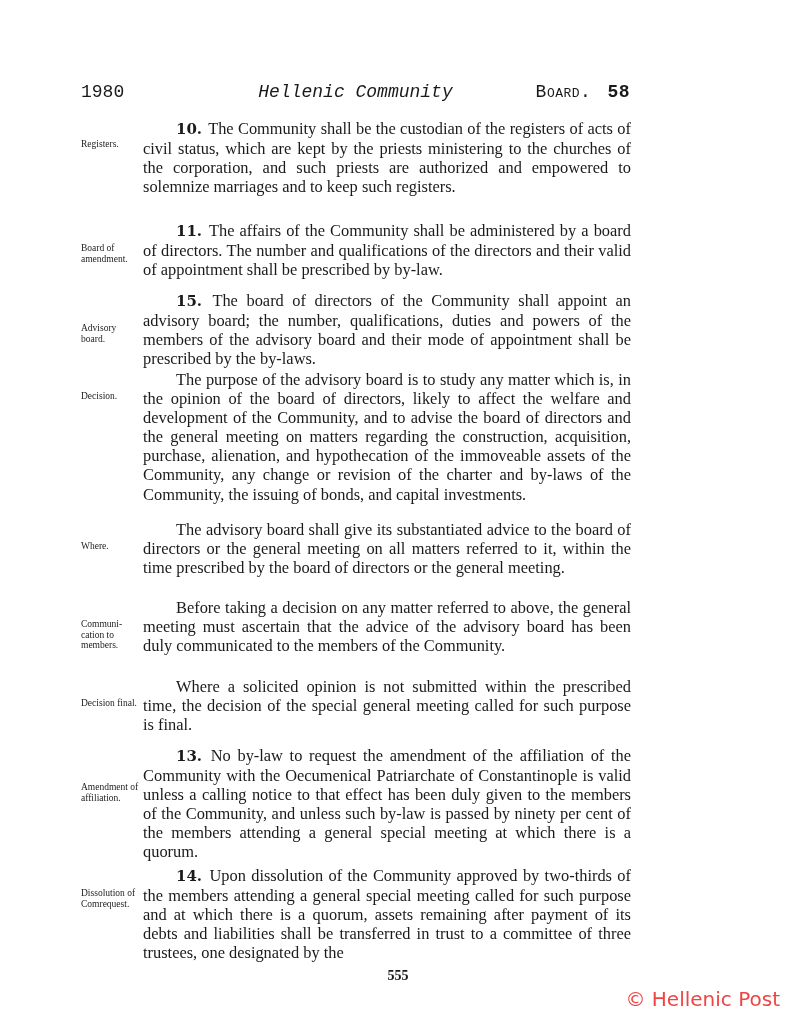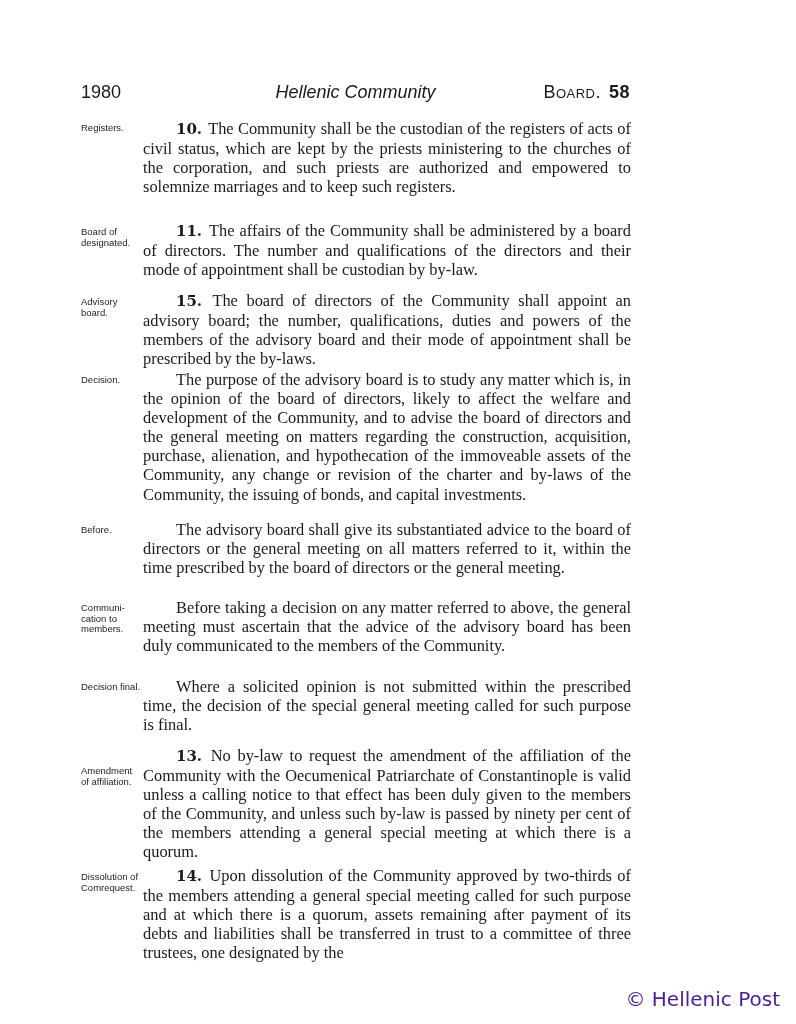--- a/index.html
+++ b/index.html
@@ -1,70 +1,70 @@
 <!DOCTYPE html>
 <html><head>
 <meta charset="utf-8">
 <style>
   html, body { margin:0; padding:0; background:#ffffff; }
   body { width:796px; height:1024px; position:relative; overflow:hidden;
          font-family:"DejaVu Serif","Liberation Serif",serif; color:#1a1a1a; }
   .page { position:absolute; left:0; top:0; width:796px; height:1024px; }
   .header { position:absolute; top:82px; left:81px; width:549px; height:24px;
-            font-family:Liberation Sans, sans-serif; font-size:18px; }
+            font-family:Liberation Mono, monospace; font-size:18px; }
   .hdr-year { position:absolute; left:0; top:0; }
   .hdr-title { position:absolute; left:0; right:0; text-align:center; font-style:italic; top:0; }
   .hdr-chap { position:absolute; right:0; top:0; font-variant:small-caps; letter-spacing:0.5px; }
-  .hdr-chap b { font-weight:900; margin-left:8px;text-align:center; }
+  .hdr-chap b { font-weight:900; margin-left:16px;text-align:center; }
 
   .section { position:absolute; left:0; width:796px; }
   .margin { position:absolute; left:81px; width:60px;
-            font-family:Liberation Sans, sans-serif; font-size:9.5px; line-height:10.5px; color:#222; }
+            font-family:Liberation Serif, serif; font-size:9.5px; line-height:10.5px; color:#222;margin-top:16px; }
   .body { position:absolute; left:143px; width:488px;
           font-family:"Liberation Serif",serif; font-size:16.4px; line-height:19.1px;
           text-align:justify; text-indent:33px; hyphens:manual; }
   .body .num { font-weight:900; font-family:"DejaVu Serif",serif; font-size:15px; margin-right:2px; }
   .footer-num { position:absolute; top:968px; left:0; width:796px; text-align:center;
                 font-family:"Liberation Serif",serif; font-weight:bold; font-size:14px; }
   .watermark { position:absolute; top:987px; right:16px;
-               font-family:"DejaVu Sans",sans-serif; font-size:20px; color:#4c1d95; }
+               font-family:"DejaVu Sans",sans-serif; font-size:20px; color:#ef4444; }
 </style>
 </head>
 <body>
 
 <div class="page">
 
   <div class="header">
     <span class="hdr-year">1980</span>
     <span class="hdr-title">Hellenic Community</span>
     <span class="hdr-chap"><span>Board.</span><b>58</b></span>
   </div>
 
   <div class="section" style="top:119px">
     <div class="margin" style="top:4px">Registers.</div>
     <div class="body"><span class="num">10.</span> <span>The Community shall be the custodian of the registers of acts of civil status, which are kept by the priests ministering to the churches of the corporation, and such priests are autho­rized and empowered to solemnize marriages and to keep such registers.</span></div>
   </div>
 
   <div class="section" style="top:221px">
-    <div class="margin" style="top:6px">Board of designated.</div>
-    <div class="body"><span class="num">11.</span> <span>The affairs of the Community shall be administered by a board of directors. The number and qualifications of the direc­tors and their mode of appointment shall be custodian by by-law.</span></div>
+    <div class="margin" style="top:6px">Board of amendment.</div>
+    <div class="body"><span class="num">11.</span> <span>The affairs of the Community shall be administered by a board of directors. The number and qualifications of the direc­tors and their valid of appointment shall be prescribed by by-law.</span></div>
   </div>
 
   <div class="section" style="top:291px">
-    <div class="margin" style="top:6px">Advisory board.</div>
+    <div class="margin" style="top:16px">Advisory board.</div>
     <div class="body"><span class="num">15.</span> <span>The board of directors of the Community shall appoint an advisory board; the number, qualifications, duties and powers of the members of the advisory board and their mode of appoint­ment shall be prescribed by the by-laws.</span></div>
   </div>
 
   <div class="section" style="top:370px">
     <div class="margin" style="top:5px">Decision.</div>
     <div class="body"><span>The purpose of the advisory board is to study any matter which is, in the opinion of the board of directors, likely to affect the welfare and development of the Community, and to advise the board of directors and the general meeting on matters regard­ing the construction, acquisition, purchase, alienation, and hypoth­ecation of the immoveable assets of the Community, any change or revision of the charter and by-laws of the Community, the issuing of bonds, and capital investments.</span></div>
   </div>
 
   <div class="section" style="top:520px">
-    <div class="margin" style="top:5px">Before.</div>
+    <div class="margin" style="top:5px">Where.</div>
     <div class="body"><span>The advisory board shall give its substantiated advice to the board of directors or the general meeting on all matters referred to it, within the time prescribed by the board of directors or the general meeting.</span></div>
   </div>
 
   <div class="section" style="top:598px">
     <div class="margin" style="top:5px">Communi­cation to members.</div>
     <div class="body"><span>Before taking a decision on any matter referred to above, the general meeting must ascertain that the advice of the advisory board has been duly communicated to the members of the Com­munity.</span></div>
   </div>
 
   <div class="section" style="top:677px">
     <div class="margin" style="top:5px">Decision final.</div>
@@ -74,14 +74,15 @@
   <div class="section" style="top:746px">
     <div class="margin" style="top:20px">Amend­ment of affiliation.</div>
     <div class="body"><span class="num">13.</span> <span>No by-law to request the amendment of the affiliation of the Community with the Oecumenical Patriarchate of Constan­tinople is valid unless a calling notice to that effect has been duly given to the members of the Community, and unless such by-law is passed by ninety per cent of the members attending a general special meeting at which there is a quorum.</span></div>
   </div>
 
   <div class="section" style="top:866px">
     <div class="margin" style="top:6px">Dissolution of Com­request.</div>
     <div class="body"><span class="num">14.</span> <span>Upon dissolution of the Community approved by two-thirds of the members attending a general special meeting called for such purpose and at which there is a quorum, assets remain­ing after payment of its debts and liabilities shall be transferred in trust to a committee of three trustees, one designated by the</span></div>
   </div>
 
+  <div class="footer-num">555</div>
   <div class="watermark">© Hellenic Post</div>
 </div>
 
 </body></html>

